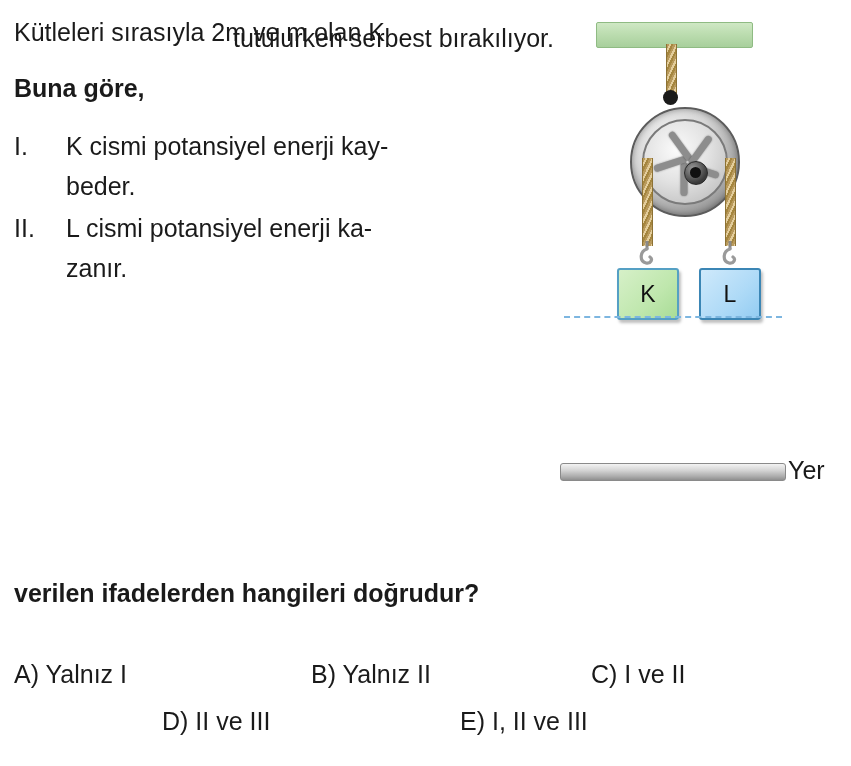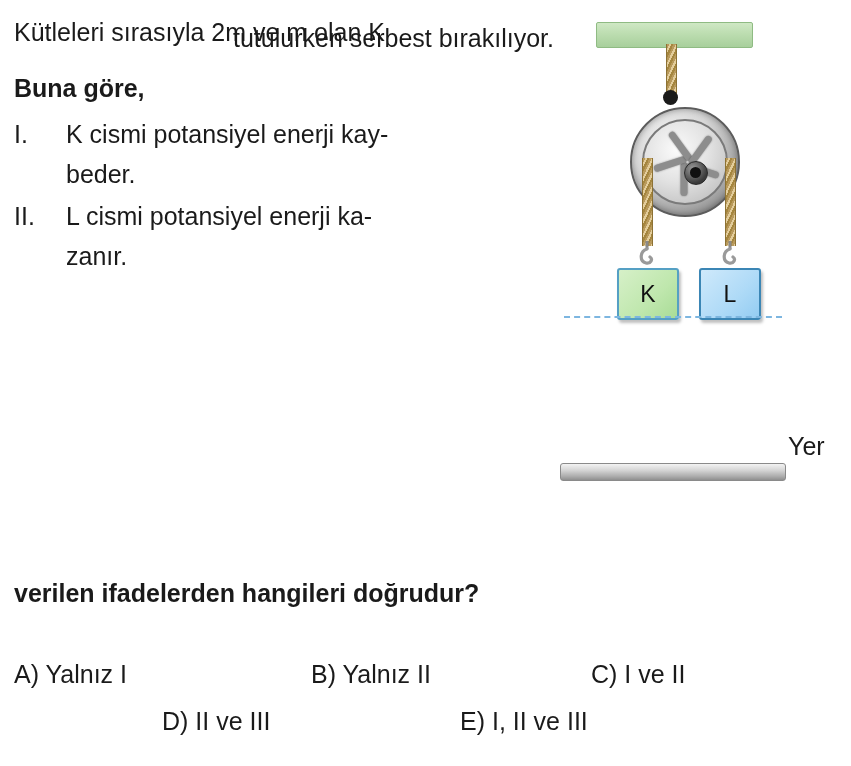--- a/index.html
+++ b/index.html
@@ -34,21 +34,21 @@
     text-justify: inter-word;
     margin: 0 0 6px 0;
   }
   .intro-last {
     text-align: right;
   }
   .bold-line {
     font-size: 25px;
     font-weight: bold;
     line-height: 40px;
-    margin: 10px 0 6px 0;
+    margin: 10px 0 18px 0;
   }
   .roman-list {
     margin: 0;
     padding: 0;
   }
   .roman-item {
     display: flex;
     font-size: 25px;
     line-height: 40px;
     margin-bottom: 2px;
@@ -247,21 +247,21 @@
     top: 463px;
     width: 224px;
     height: 16px;
     background: linear-gradient(to bottom, #f3f3f3 0%, #d4d4d4 40%, #a9a9a9 80%, #8f8f8f 100%);
     border: 1px solid #8a8a8a;
     border-radius: 3px;
   }
   .ground-label {
     position: absolute;
     left: 788px;
-    top: 432px;
+    top: 456px;
     font-size: 25px;
   }
 </style>
 </head>
 <body>
 
 <div class="page">
 
   <div class="text-col">
     <p class="intro">Kütleleri sırasıyla 2m ve m olan K</p>

